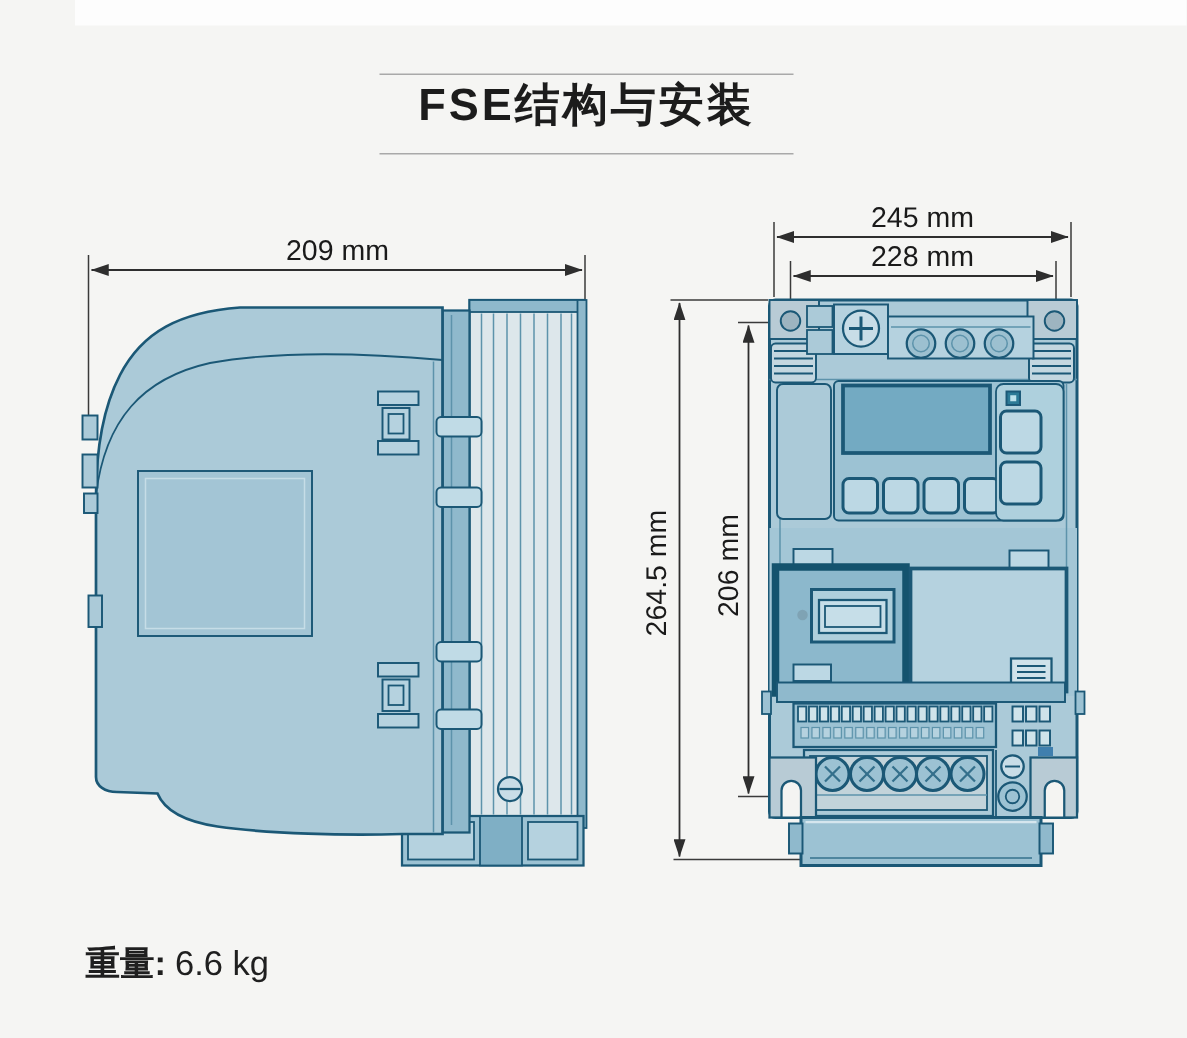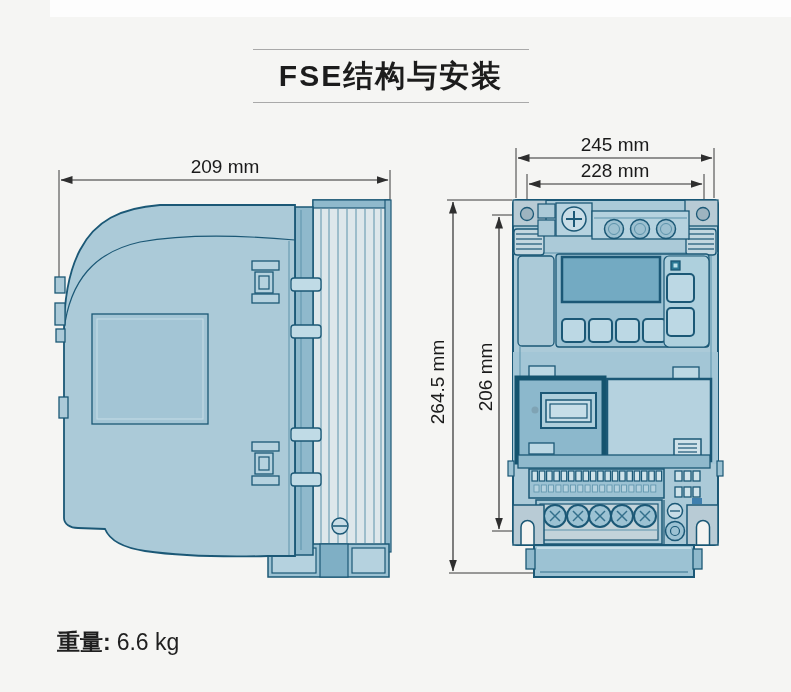--- a/index.html
+++ b/index.html
@@ -6,21 +6,21 @@
   body{
     width:791px;height:692px;
     background:var(--color-background,#f5f5f3);
     font-family:"Liberation Sans",sans-serif;
     position:relative;overflow:hidden;
   }
   .top-strip{position:absolute;left:50px;top:0;width:741px;height:17px;background:#fdfdfd;}
   .title-block{
     position:absolute;left:253px;top:49px;width:276px;height:52px;
     border-top:1px solid #a9a9a9;border-bottom:1px solid #a9a9a9;
-    display:flex;align-items:center;justify-content:center;
+    display:flex;justify-content:center;
   }
   .title-text{
     font-size:30px;font-weight:bold;color:#1c1c1c;letter-spacing:2px;white-space:nowrap;
   }
   .weight-line{
     position:absolute;left:57px;top:627px;font-size:23px;color:#1f1f1f;white-space:nowrap;text-align:right;
   }
   .weight-label{font-weight:bold;}
   .weight-value{font-weight:normal;margin-left:6px;}
   svg{position:absolute;}

